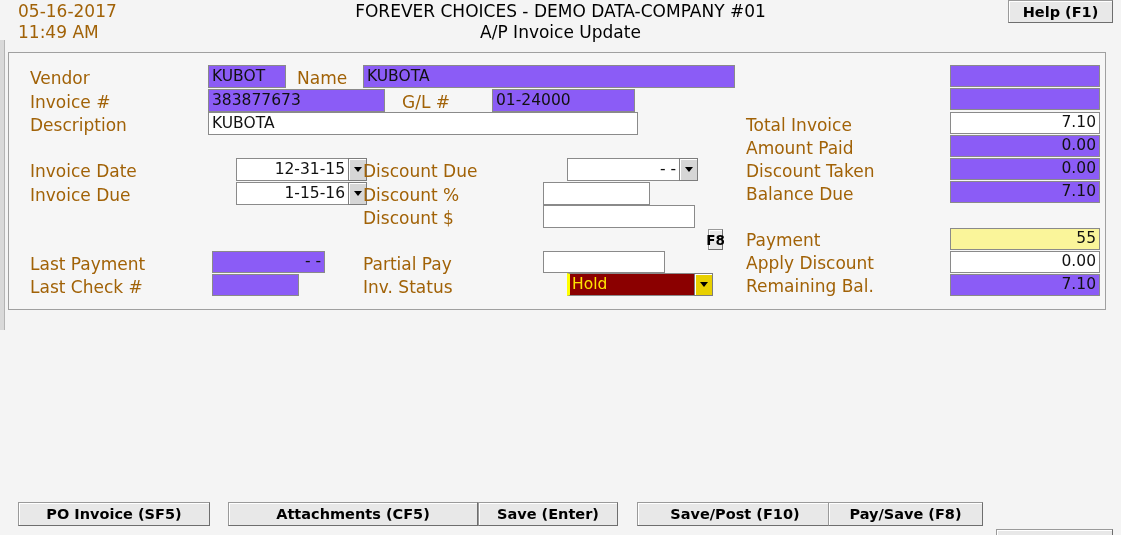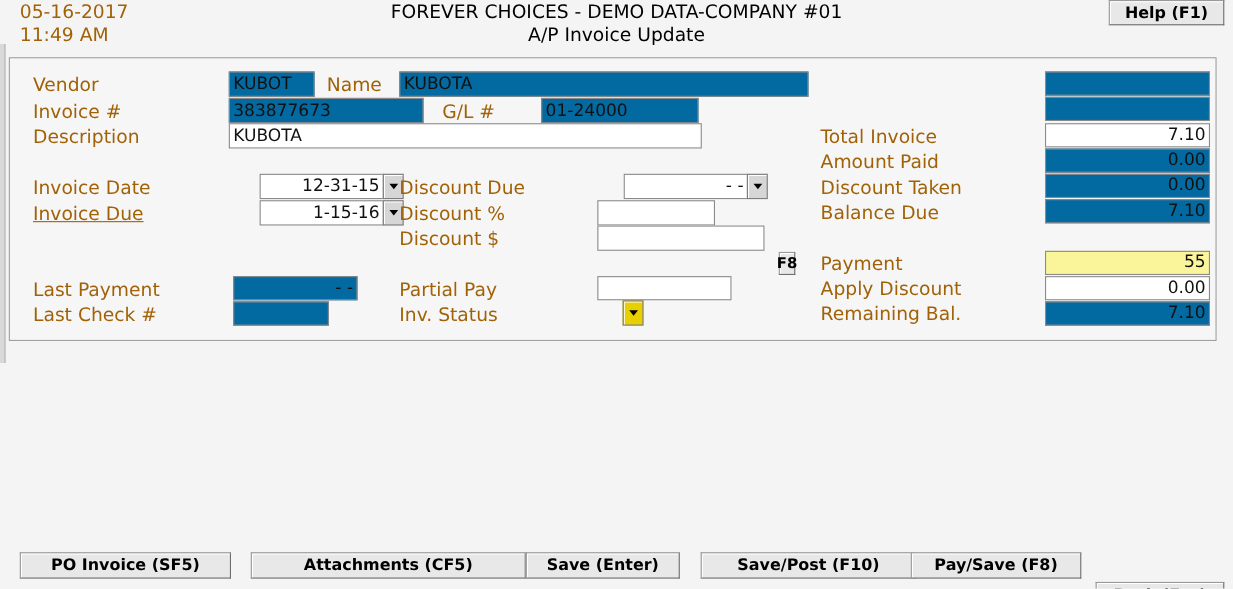--- a/index.html
+++ b/index.html
@@ -100,21 +100,21 @@
     font-family: "DejaVu Sans", sans-serif;
     font-size: 15.5px;
     color: #111;
     line-height: 1;
     display: flex;
     align-items: center;
     padding: 0 3px;
     overflow: hidden;
     white-space: nowrap;
   }
-  .fld.gray { background: #0369a1; }
+  .fld.gray { background: #8b5cf6; }
   .fld.yellow { background: #faf59a; }
   .fld.right { justify-content: flex-end; }
   .fld.hold {
     background: #8b0000;
     color: #ffe400;
     border: 1px solid #8a8a8a;
     border-left: 3px solid #ffff00;
     padding-left: 2px;
   }
 
@@ -189,21 +189,21 @@
     </div>
 </div>
 <div class="abs lbl" style="top:161px;left:363px;">Discount Due</div>
 <div class="abs combo-wrap" style="top:158px;left:543px;height:23px;">
   <div class="fld right" style="width:113px;height:23px;">-  -</div>
   <div class="drop">
       <span class="arrow"></span>
     </div>
 </div>
 
-<div class="abs lbl" style="top:185px;left:30px;text-decoration:underline;">Invoice Due</div>
+<div class="abs lbl" style="top:185px;left:30px;">Invoice Due</div>
 <div class="abs combo-wrap" style="top:182px;left:212px;height:23px;">
   <div class="fld right" style="width:113px;height:23px;">1-15-16</div>
   <div class="drop">
       <span class="arrow"></span>
     </div>
 </div>
 <div class="abs lbl" style="top:185px;left:363px;">Discount %</div>
 <div class="abs fld" style="top:182px;left:543px;width:107px;height:23px;" placeholder=""></div>
 
 <div class="abs lbl" style="top:208px;left:363px;">Discount $</div>
@@ -211,20 +211,21 @@
 
 <div class="abs lbl" style="top:254px;left:30px;">Last Payment</div>
 <div class="abs fld gray right" style="top:251px;left:212px;width:113px;height:22px;">-  -</div>
 <div class="abs lbl" style="top:254px;left:363px;">Partial Pay</div>
 <div class="abs fld" style="top:251px;left:543px;width:122px;height:22px;" placeholder=""></div>
 
 <div class="abs lbl" style="top:277px;left:30px;">Last Check #</div>
 <div class="abs fld gray" style="top:274px;left:212px;width:87px;height:22px;"></div>
 <div class="abs lbl" style="top:277px;left:363px;">Inv. Status</div>
 <div class="abs combo-wrap" style="top:273px;left:543px;height:23px;">
+  <div class="fld hold" style="width:128px;height:23px;">Hold</div>
   <div class="drop yellow">
       <span class="arrow"></span>
     </div>
 </div>
 
 <div class="abs fld gray right" style="top:65px;left:950px;width:150px;height:22px;"></div>
 <div class="abs fld gray right" style="top:88px;left:950px;width:150px;height:22px;"></div>
 
 <div class="abs lbl" style="top:115px;left:746px;">Total Invoice</div>
 <div class="abs fld right" style="top:112px;left:950px;width:150px;height:22px;">7.10</div>

